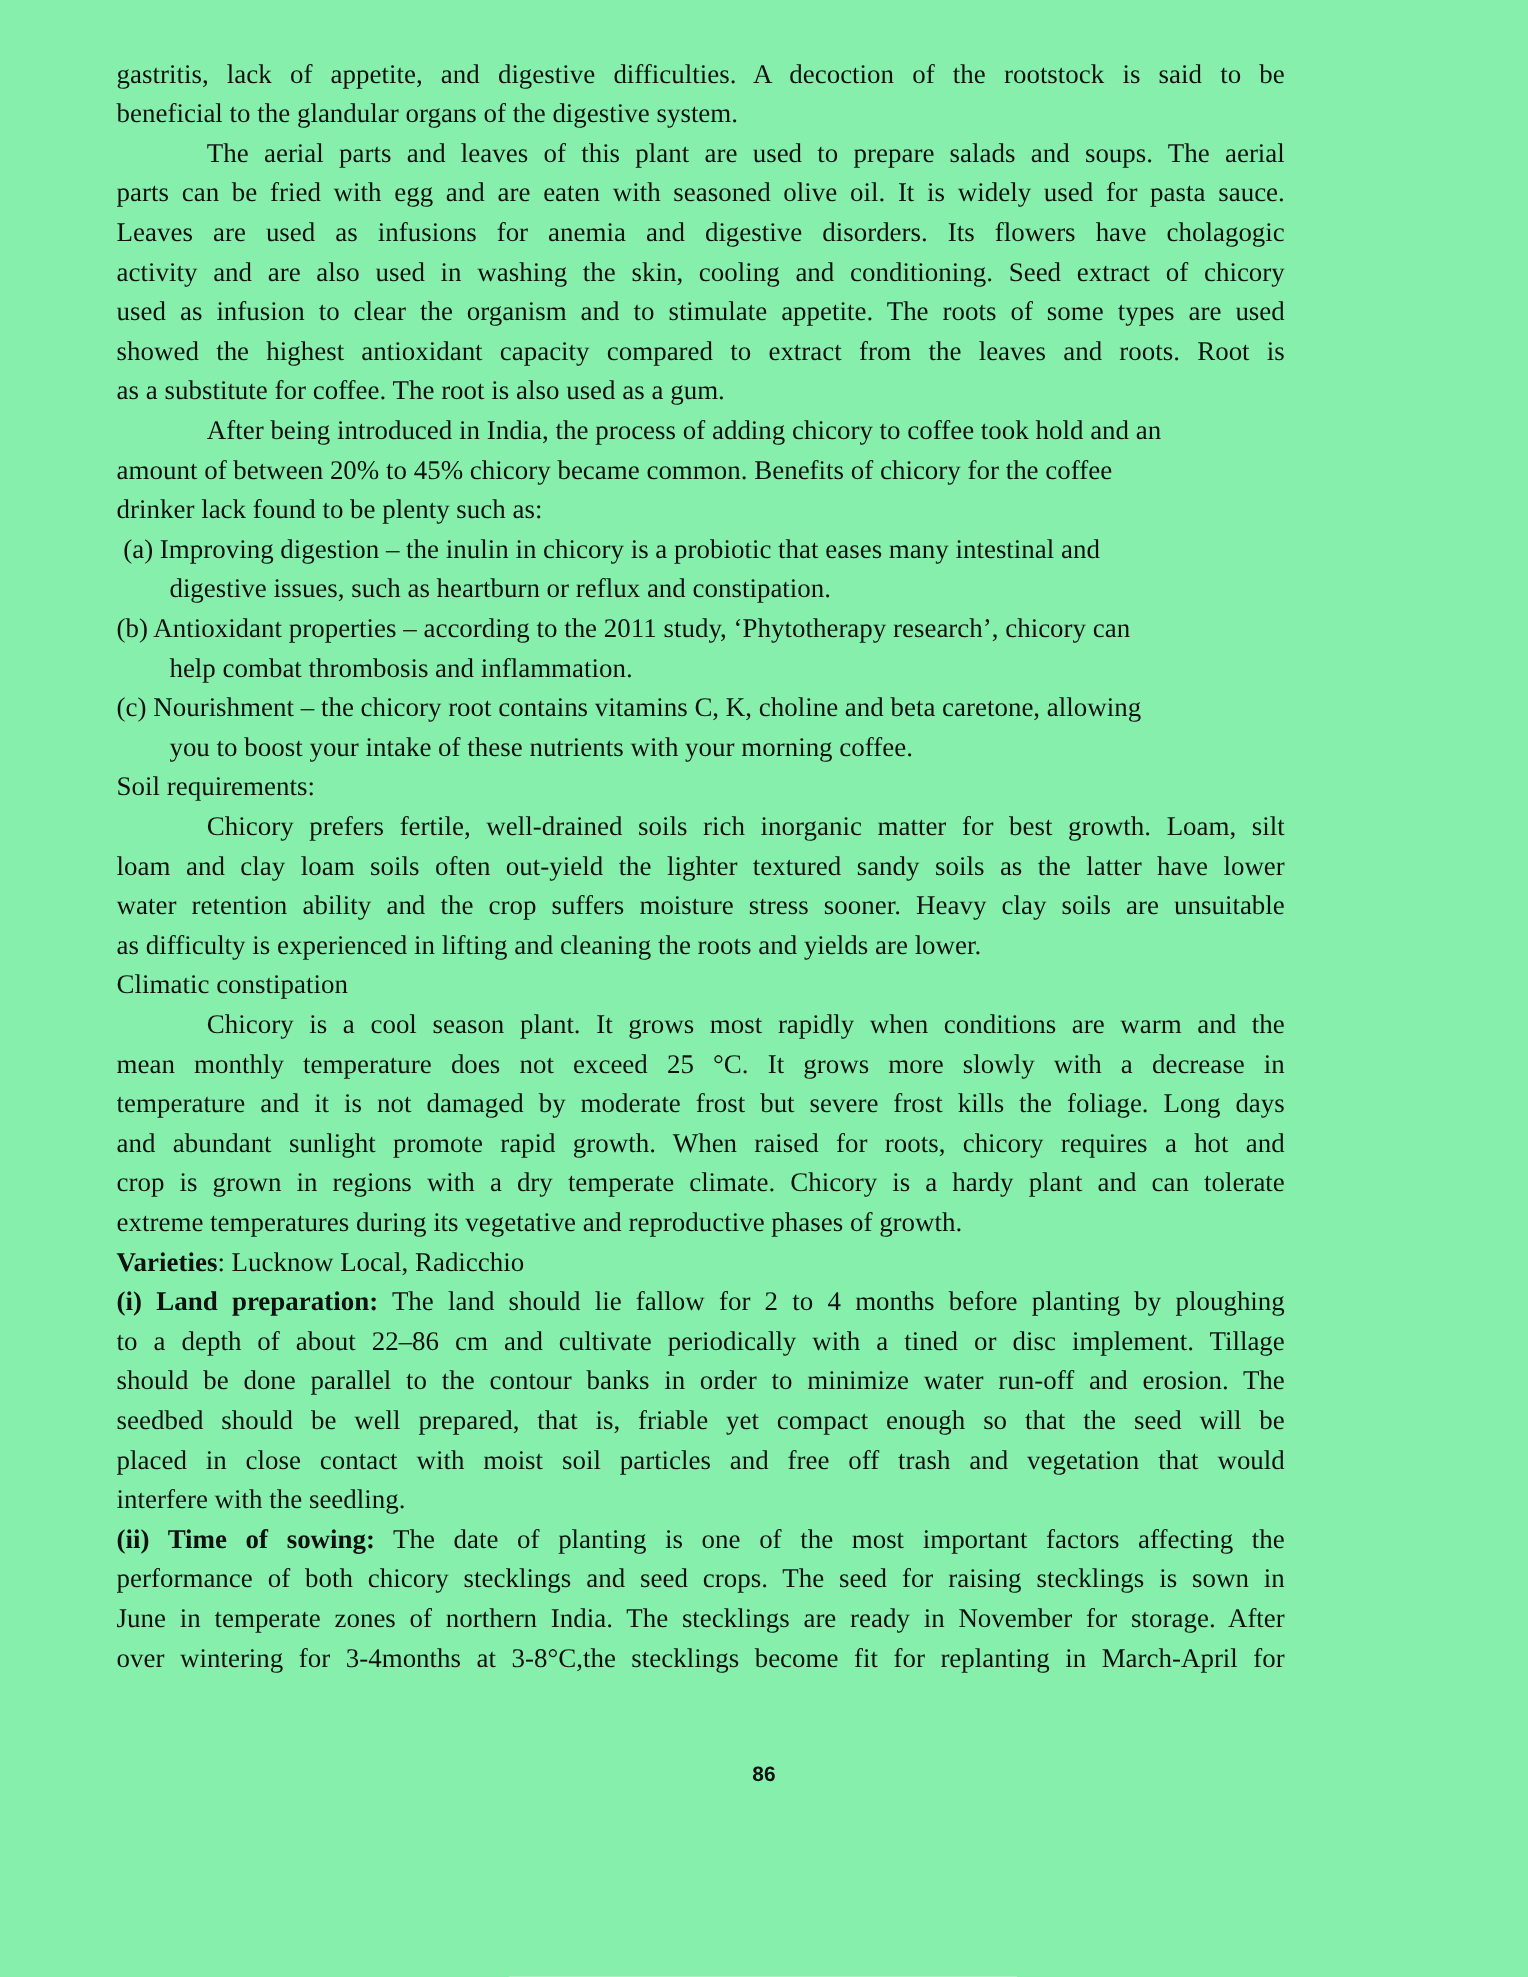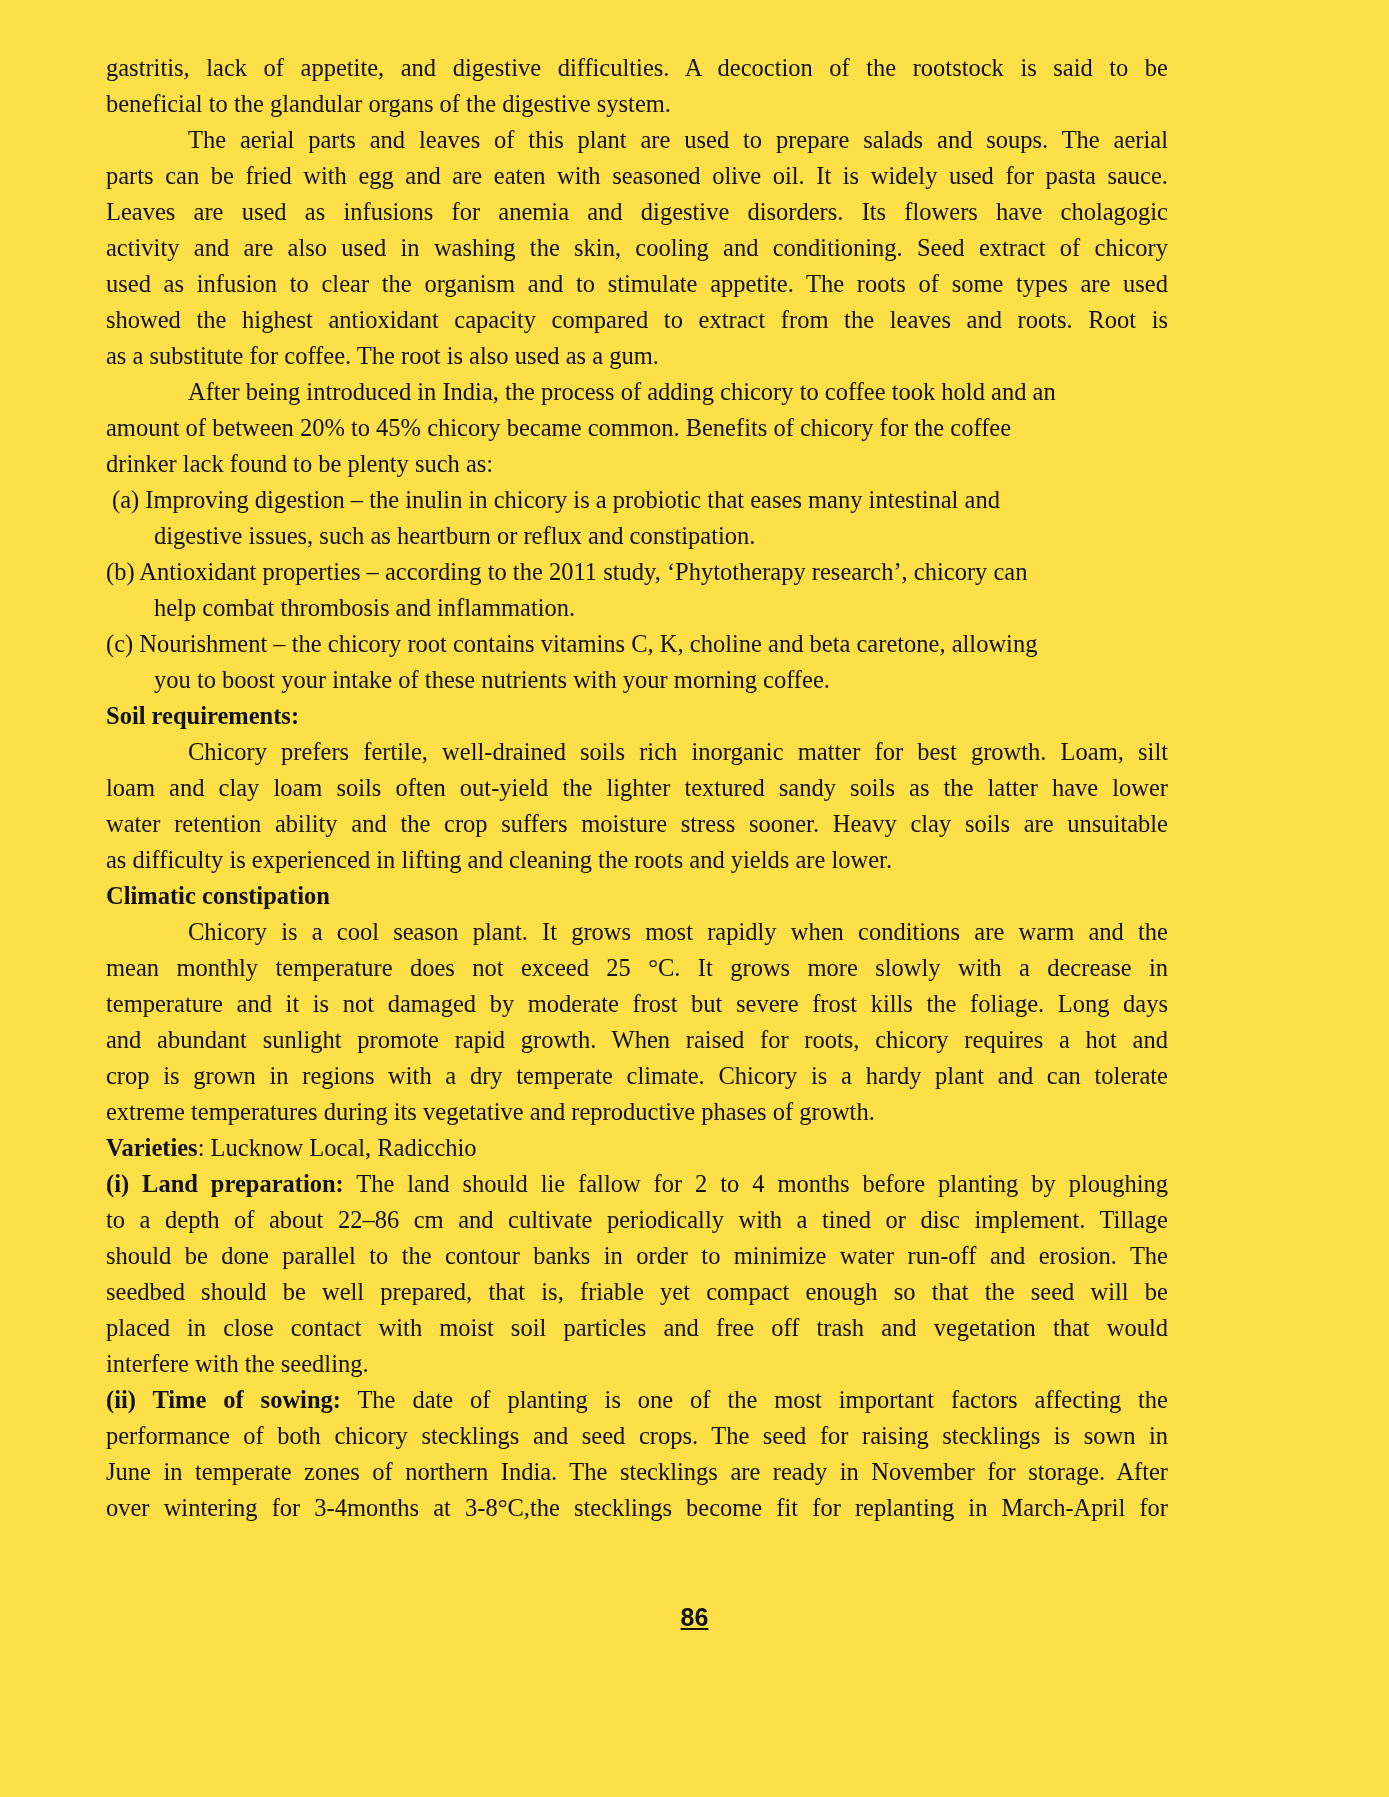--- a/index.html
+++ b/index.html
@@ -1,34 +1,34 @@
 <!DOCTYPE html>
 <html><head>
 <meta charset="utf-8">
 <style>
   html, body { margin: 0; padding: 0; background: #ffffff; }
   body { width: 1389px; height: 1797px; position: relative; overflow: hidden; }
   .page {
-    position: absolute; left: 0; top: 0; width: 1389px; height: 1797px; background: #fde047;
+    position: absolute; left: 0; top: 0; width: 1389px; height: 1797px; background: #86efac;
     font-family: "Liberation Serif", "DejaVu Serif", serif; color: #111111;
   }
   .text-block {
     position: absolute; left: 106px; top: 50px; width: 1062px;
     font-size: 24.5px; line-height: 36px;
   }
   .line { display: block; white-space: nowrap; height: 36px; }
   .line.justify { text-align: justify; text-align-last: justify; white-space: normal; overflow: hidden; }
   .line.indent { padding-left: 82px; }
   .line.item-first { padding-left: 6px; }
   .line.item-cont { padding-left: 48px; }
-  .heading { font-weight: bold; }
+  .heading { font-weight: normal; }
   .bold { font-weight: bold; }
   .page-number {
     position: absolute; left: 0; width: 1389px; top: 1603px; text-align: center;
-    font-family: "Liberation Sans", "DejaVu Sans", sans-serif; font-weight: bold; font-size: 25px; color: #111111; text-decoration: underline;
+    font-family: "Liberation Sans", "DejaVu Sans", sans-serif; font-weight: bold; font-size: 19px; color: #111111;
   }
 </style>
 </head>
 <body>
 
 <div class="page">
   <div class="text-block">
 
     <span class="line justify">gastritis, lack of appetite, and digestive difficulties. A decoction of the rootstock is said to be</span>
     <span class="line">beneficial to the glandular organs of the digestive system.</span>

